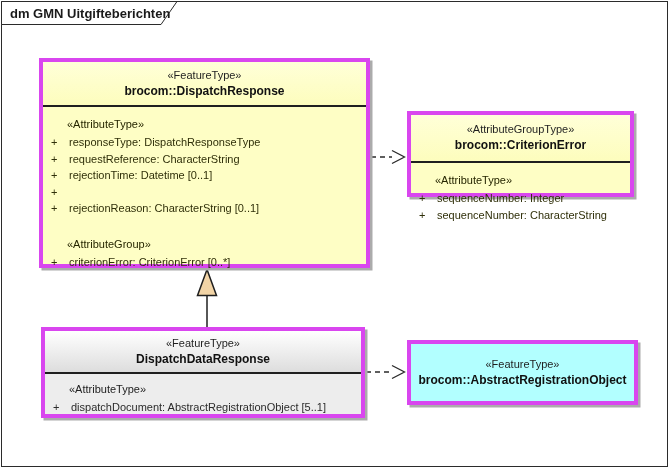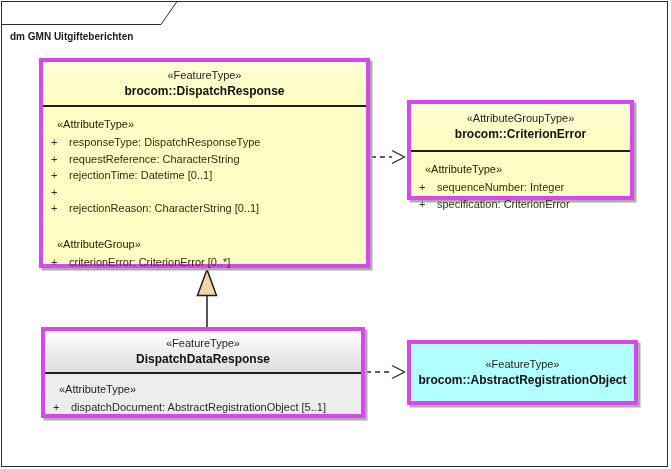--- a/index.html
+++ b/index.html
@@ -13,23 +13,22 @@
   }
   #stage { position: absolute; left: 0; top: 0; width: 671px; height: 469px; }
 
   .frame {
     position: absolute; left: 1px; top: 1px; width: 665px; height: 464px;
     border: 1px solid #2b2b2b;
     background: #ffffff;
   }
   .tab-title {
     position: absolute; left: 10px; top: 6px;
-    font-size: 10px; font-weight: bold; color: #1a1a1a;
+    font-size: 13px; font-weight: bold; color: #1a1a1a;
     white-space: nowrap;
-    margin-top: 25px;
   }
   svg.layer { position: absolute; left: 0; top: 0; width: 671px; height: 469px; }
 
   .uml-box {
     position: absolute;
     border: 4px solid #d946ef;
     box-shadow: 2.5px 2.5px 0 0 #ababab;
     box-sizing: border-box;
     font-size: 11px;
   }
@@ -37,41 +36,41 @@
     display: flex; flex-direction: column; align-items: center; justify-content: center;
     border-bottom: 2px solid #1f1f1f;
     box-sizing: border-box;
   }
   .stereotype { font-size: 11px; line-height: 15px; color: #1f1f1f; }
   .cls-name  { font-size: 12px; line-height: 17px; font-weight: bold; color: #111111; white-space: nowrap; }
   .cls-name.italic { }
 
   .bdy { box-sizing: border-box; }
   .sect-heading {
-    padding-left: 14px; line-height: 20px; font-size: 11px; color: #262600;
+    padding-left: 24px; line-height: 20px; font-size: 11px; color: #262600;
     white-space: nowrap;
   }
   .attr-row { position: relative; height: 16.5px; line-height: 16.5px; white-space: nowrap; color: #30300a; }
   .attr-row .vis { position: absolute; left: 8px; }
   .attr-row .sig { position: absolute; left: 26px; }
   .gap-top { margin-top: 17px; }
 
   
   .fill-yellow { background: #fefec5; }
   .fill-yellow .hdr { background: linear-gradient(180deg, #ffffd8 0%, #fdfdbd 100%); }
   .fill-grey { background: #ededed; }
   .fill-grey .hdr { background: linear-gradient(180deg, #ffffff 0%, #dddddd 100%); }
   .fill-cyan { background: #b2ffff; }
 
   
   #box-dispatch-response        { left: 39px;  top: 58px;  width: 331px; height: 210px; }
   #box-dispatch-response .hdr   { height: 45px; }
   #box-dispatch-response .bdy   { padding-top: 7px; }
 
-  #box-criterion-error          { left: 407px; top: 100px; width: 227px; height: 100px; }
+  #box-criterion-error          { left: 407px; top: 111px; width: 227px; height: 86px; }
   #box-criterion-error .hdr     { height: 48px; }
   #box-criterion-error .bdy     { padding-top: 7px; }
 
   #box-dispatch-data-response   { left: 41px;  top: 327px; width: 324px; height: 91px; }
   #box-dispatch-data-response .hdr { height: 43px; }
   #box-dispatch-data-response .bdy { padding-top: 5px; color: #2b2b2b; }
   #box-dispatch-data-response .attr-row { color: #2b2b2b; }
   #box-dispatch-data-response .sect-heading { color: #222222; }
 
   #box-abstract-registration-object {
@@ -148,21 +147,21 @@
       <div class="cls-name">brocom::CriterionError</div>
     </div>
     <div class="bdy">
       <div class="sect-heading">«AttributeType»</div>
       <div class="attr-row">
         <span class="vis">+</span>
         <span class="sig">sequenceNumber: Integer</span>
       </div>
       <div class="attr-row">
         <span class="vis">+</span>
-        <span class="sig">specification: CriterionError</span>
+        <span class="sig">sequenceNumber: CharacterString</span>
       </div>
     </div>
   </div>
 
   <div class="uml-box fill-grey" id="box-dispatch-data-response">
     <div class="hdr">
       <div class="stereotype">«FeatureType»</div>
       <div class="cls-name">DispatchDataResponse</div>
     </div>
     <div class="bdy">

